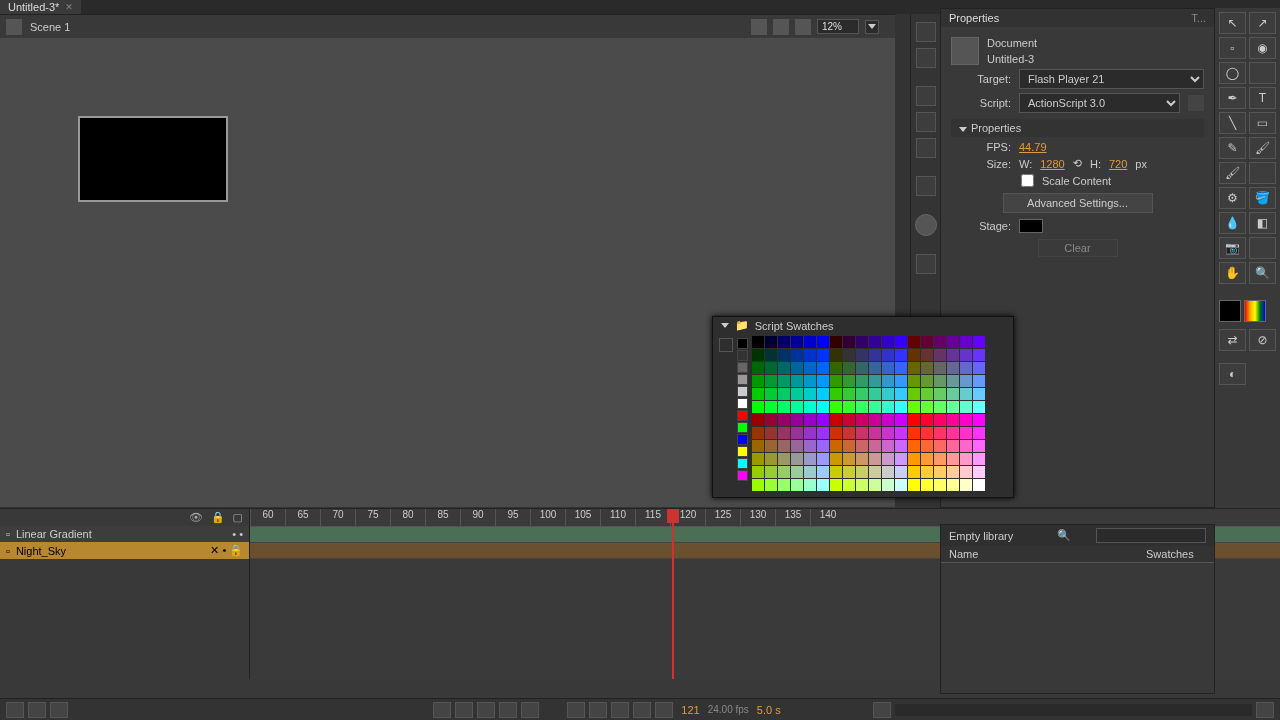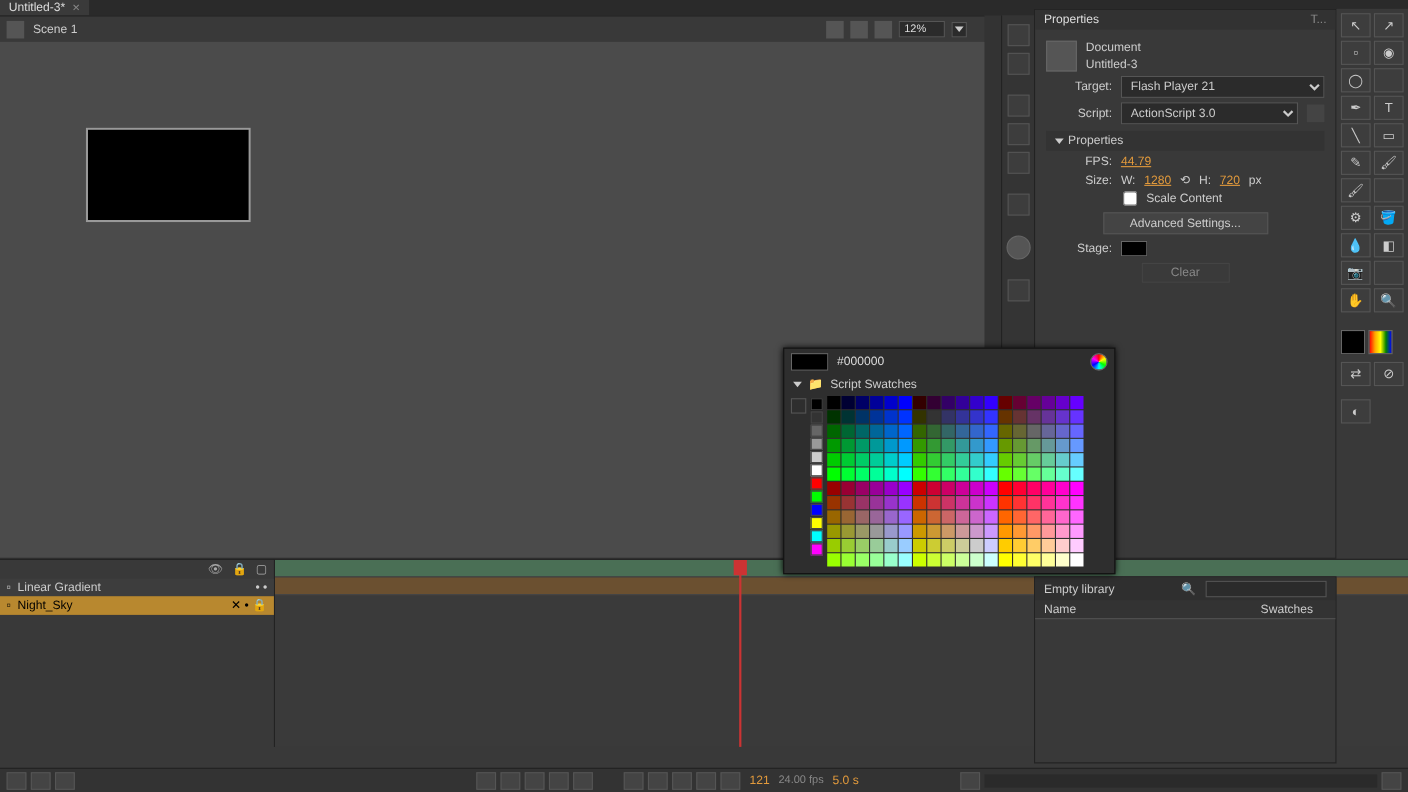--- a/index.html
+++ b/index.html
@@ -80,21 +80,21 @@
 .tl-track.gradient { background: linear-gradient(to right, #4a6f55 0%, #4a6f55 100%); }
 .tl-track.night { background: #6b5030; }
 .playhead { position: absolute; left: 720px; top: 0; bottom: 0; width: 2px; background: #cc3333; }
 .playhead::before { content: ''; position: absolute; top: 0; left: -5px; width: 12px; height: 14px; background: #cc3333; }
 .tl-controls { position: absolute; bottom: 0; left: 0; right: 0; height: 22px; background: #333; border-top: 1px solid #222; display: flex; align-items: center; padding: 0 6px; gap: 4px; }
 .tl-btn { width: 18px; height: 16px; background: #444; border: 1px solid #555; }
 .tl-frame { color: #e29a3c; font-size: 11px; padding: 0 4px; }
 
 
 .lib { position: absolute; top: 524px; right: 65px; width: 275px; height: 170px; background: #393939; border: 1px solid #222; }
-.lib-head { background: #2f2f2f; padding: 3px 8px; display: flex; align-items: center; gap: 8px; }
+.lib-head { background: #2f2f2f; padding: 3px 8px; display: flex; align-items: center; gap: 25px; }
 .lib-search { background: #2b2b2b; border: 1px solid #555; padding: 1px 4px; width: 110px; color: #ccc; font-size: 10px; }
 .lib-cols { display: flex; background: #333; padding: 2px 8px; font-size: 11px; color: #ccc; border-bottom: 1px solid #555; }
 .lib-cols .c1 { flex: 1; } .lib-cols .c2 { width: 60px; }
 
 .tri { display: inline-block; width: 0; height: 0; }
 .tri.d { border-left: 4px solid transparent; border-right: 4px solid transparent; border-top: 5px solid #ccc; }
 </style>
 </head>
 <body>
 
@@ -243,25 +243,20 @@
       <div class="tool">⇄</div>
       <div class="tool">⊘</div>
     </div>
   <div class="tool sep"></div>
   <div class="tools-row">
       <div class="tool">◐</div>
     </div>
 </div>
 
 <div class="color-popup">
-  <div class="cp-header">
-    <div class="cp-preview"></div>
-    <span class="cp-hex">#000000</span>
-    <div class="cp-wheel"></div>
-  </div>
   <div class="cp-folder">
     <span class="tri d"></span>
     <span>📁</span>
     <span>Script Swatches</span>
   </div>
   <div class="cp-grid-wrap">
     <div style="width:14px;height:14px;border:1px solid #555;margin-top:2px"></div>
     <div class="cp-leftcol">
       <div class="sw" style="background:#000"></div>
       <div class="sw" style="background:#333"></div>
@@ -510,20 +505,39 @@
         <span>Linear Gradient</span>
         <span style="margin-left:auto">• •</span>
       </div>
       <div class="tl-layer night">
         <span>▫</span>
         <span>Night_Sky</span>
         <span style="margin-left:auto">✕ • 🔒</span>
       </div>
     </div>
     <div class="tl-track-area">
+      <div class="tl-ruler" id="tlruler">
+          <div class="tick">60</div>
+          <div class="tick">65</div>
+          <div class="tick">70</div>
+          <div class="tick">75</div>
+          <div class="tick">80</div>
+          <div class="tick">85</div>
+          <div class="tick">90</div>
+          <div class="tick">95</div>
+          <div class="tick">100</div>
+          <div class="tick">105</div>
+          <div class="tick">110</div>
+          <div class="tick">115</div>
+          <div class="tick">120</div>
+          <div class="tick">125</div>
+          <div class="tick">130</div>
+          <div class="tick">135</div>
+          <div class="tick">140</div>
+        </div>
       <div class="tl-track gradient"></div>
       <div class="tl-track night"></div>
       <div class="playhead" style="left:422px"></div>
     </div>
   </div>
   <div class="tl-controls">
     <div class="tl-btn"></div>
     <div class="tl-btn"></div>
     <div class="tl-btn"></div>
     <div style="flex:1"></div>

